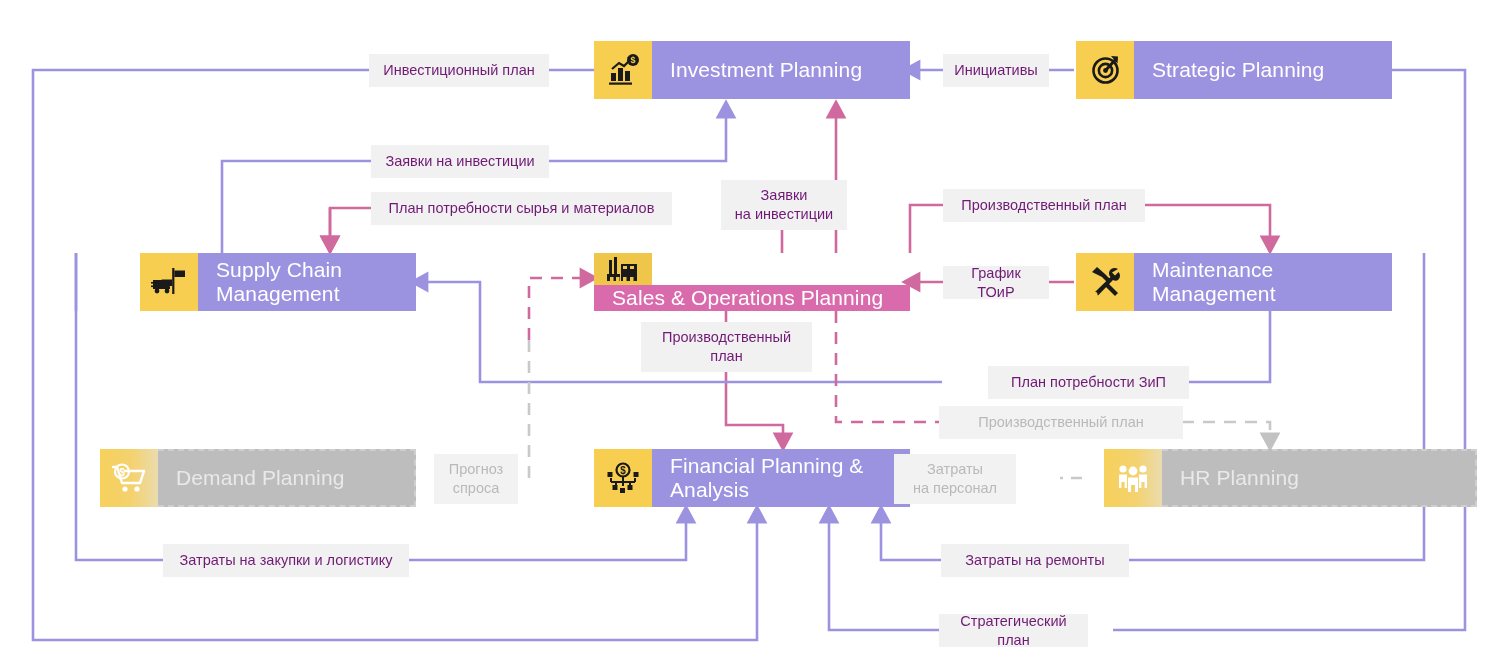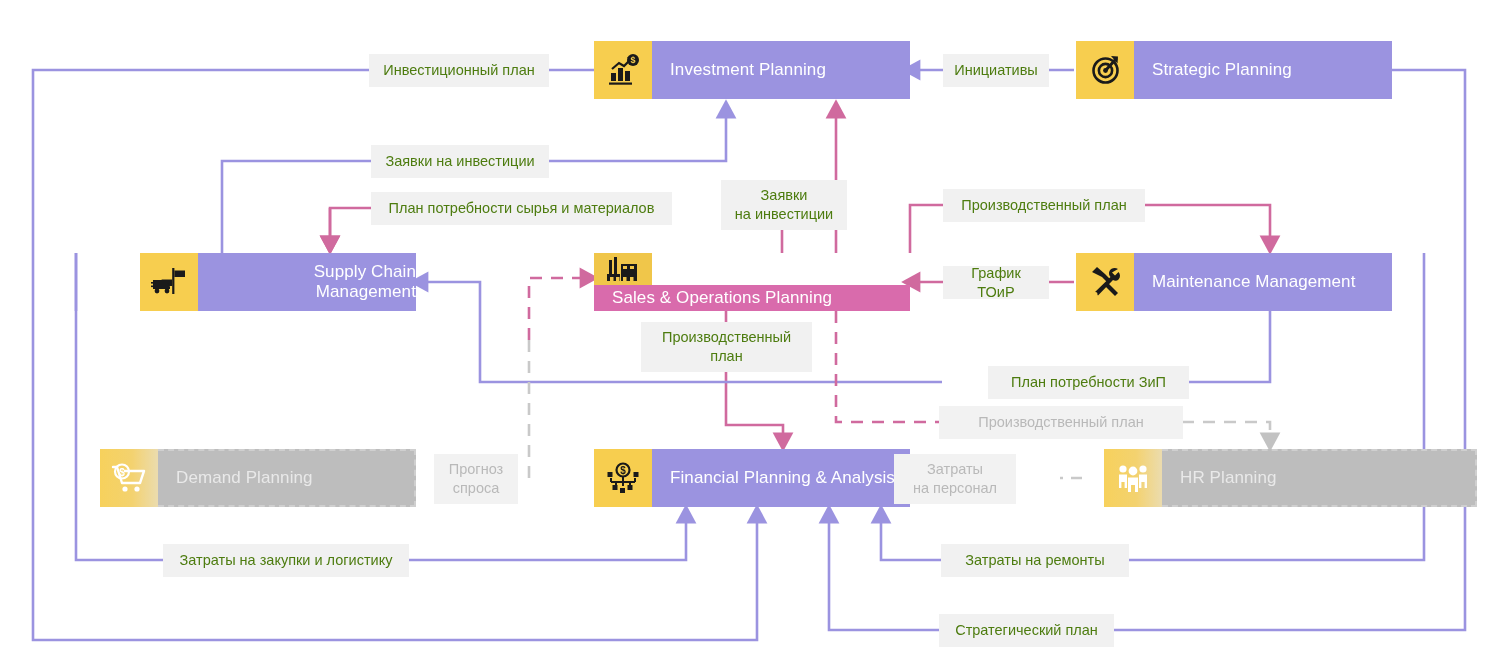--- a/index.html
+++ b/index.html
@@ -42,44 +42,43 @@
     align-items: center;
     justify-content: center;
   }
   .node .ico svg { display: block; }
   .node .body {
     flex: 1 1 auto;
     display: flex;
     align-items: center;
     padding-left: 18px;
     color: #ffffff;
-    font-size: 17px;
+    font-size: 21px;
     letter-spacing: .1px;
-    text-align: right;
   }
   .node.violet .body { background: #9b93e0; }
   .node.pink   .ico  { background: #f0c64a; }
   .node.pink   .body { background: #d96bac; }
   .node.muted .ico {
     background: linear-gradient(90deg,#f7ce4f 0%, #f3cf63 55%, #ead9a8 100%);
     opacity: .92;
   }
   .node.muted .body {
     background: #bdbdbd;
     color: #e9e9e9;
     border: 2px dashed #cfcfcf;
     border-left: none;
     box-sizing: border-box;
   }
 
   
   .lbl {
     position: absolute;
     background: #f1f1f1;
-    color: #4d7c0f;
+    color: #701a75;
     font-size: 14.5px;
     line-height: 19px;
     padding: 7px 13px;
     box-sizing: border-box;
     display: flex;
     align-items: center;
     justify-content: center;
     text-align: center;
     white-space: pre-line;
     z-index: 3;
@@ -315,15 +314,15 @@
   <div class="lbl faded" style="left:434px; top:454px; width:84px; height:50px;">Прогноз
 спроса</div>
 
   <div class="lbl faded" style="left:894px; top:454px; width:122px; height:50px;">Затраты
 на персонал</div>
 
   <div class="lbl" style="left:163px; top:544px; width:246px; height:33px;">Затраты на закупки и логистику</div>
 
   <div class="lbl" style="left:941px; top:544px; width:188px; height:33px;">Затраты на ремонты</div>
 
-  <div class="lbl" style="left:939px; top:614px; width:175px; height:33px;">Стратегический план</div>
+  <div class="lbl" style="left:939px; top:614px; width:149px; height:33px;">Стратегический план</div>
 
 </div>
 
 </body></html>

